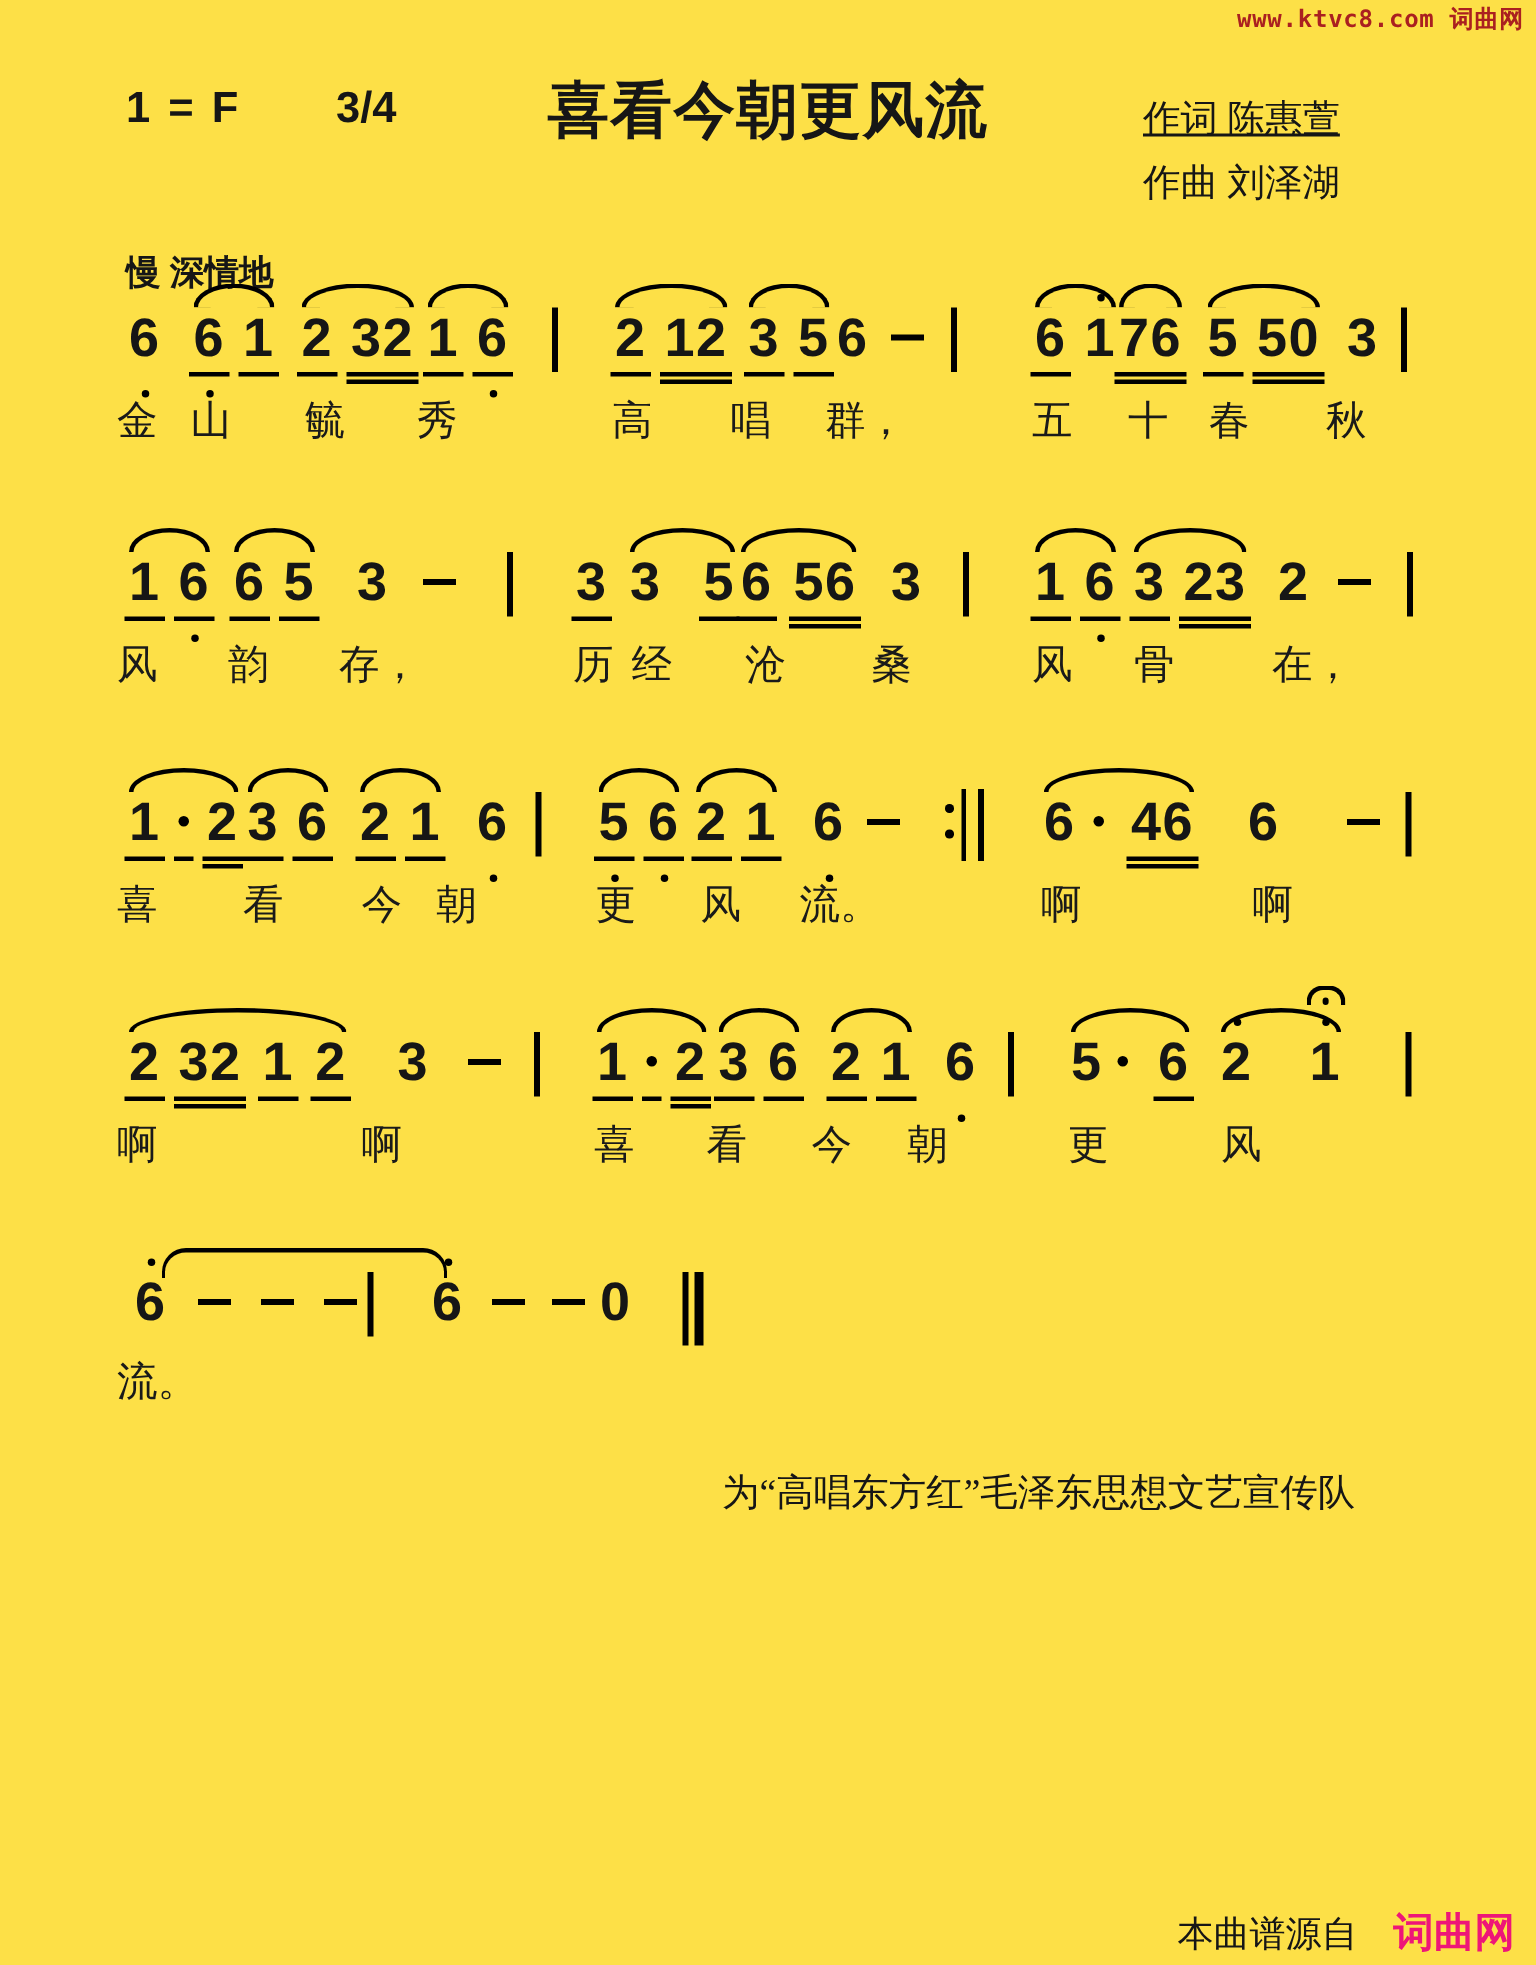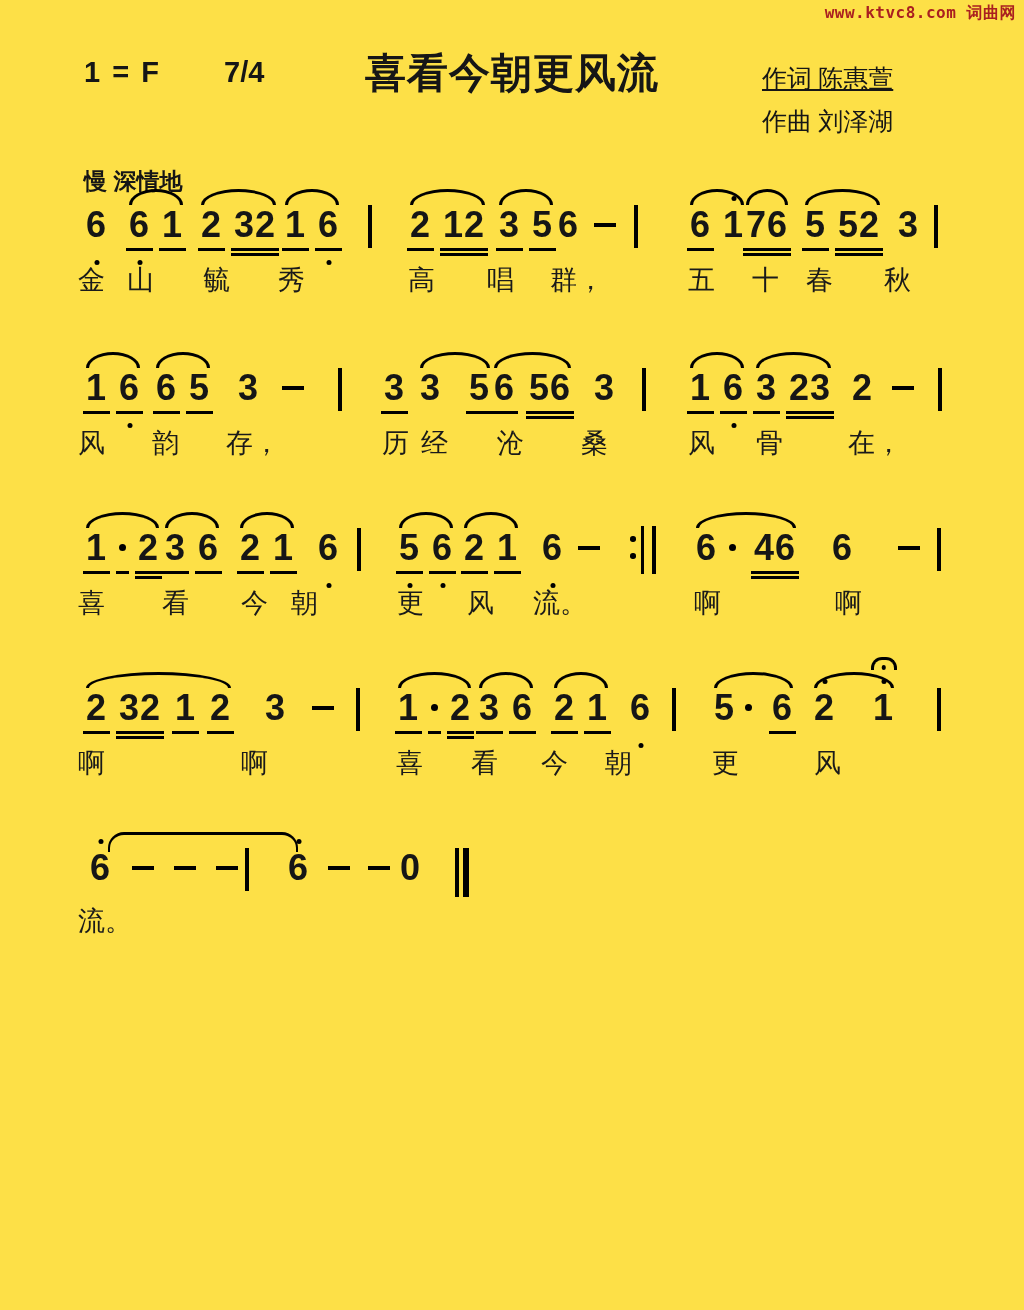--- a/index.html
+++ b/index.html
@@ -70,21 +70,21 @@
   .source{position:absolute;right:14px;top:1270px;font-size:24px;white-space:nowrap;}
   .source .brand{color:var(--brand-pink,#ee1678);font-weight:bold;margin-left:24px;font-size:27px;}
 </style>
 </head>
 <body>
 
 <div class="page">
   <div class="watermark">www.ktvc8.com 词曲网</div>
 
   <div class="keysig">1 = F</div>
-  <div class="timesig">7/4</div>
+  <div class="timesig">3/4</div>
   <div class="title">喜看今朝更风流</div>
   <div class="credit lyr">作词 陈惠萱</div>
   <div class="credit cmp">作曲 刘泽湖</div>
   <div class="tempo">慢 深情地</div>
 
   <div class="score">
       <div class="music-line" style="top: 205px;">
         <div class="grp" style="left: 84px;">
           <div class="tok" style="margin-left: 0px;">
             <div class="d">6</div>
@@ -173,21 +173,21 @@
             <div class="u1"></div>
             <div class="u2"></div>
           </div>
         </div>
         <div class="grp arc" style="left: 803px;">
           <div class="tok" style="margin-left: 0px;">
             <div class="d">5</div>
             <div class="u1"></div>
           </div>
           <div class="tok" style="margin-left: 8px;">
-            <div class="d">52</div>
+            <div class="d">50</div>
             <div class="u1"></div>
             <div class="u2"></div>
           </div>
         </div>
         <div class="grp" style="left: 896px;">
           <div class="tok" style="margin-left: 0px;">
             <div class="d">3</div>
           </div>
         </div>
         <div class="bar-single" style="left: 934px;"></div>
@@ -583,15 +583,19 @@
           </div>
         </div>
         <div class="bar-final" style="left: 455px;"></div>
       </div>
       <div class="lyric-line" style="top: 903px;">
         <div class="syl" style="left: 78px;">流。</div>
       </div>
     </div>
 
   <div class="dedication">
+    <div>为“高唱东方红”毛泽东思想文艺宣传队</div>
   </div>
 
+  <div class="source">
+    <span>本曲谱源自</span><span class="brand">词曲网</span>
+  </div>
 </div>
 
 </body></html>

